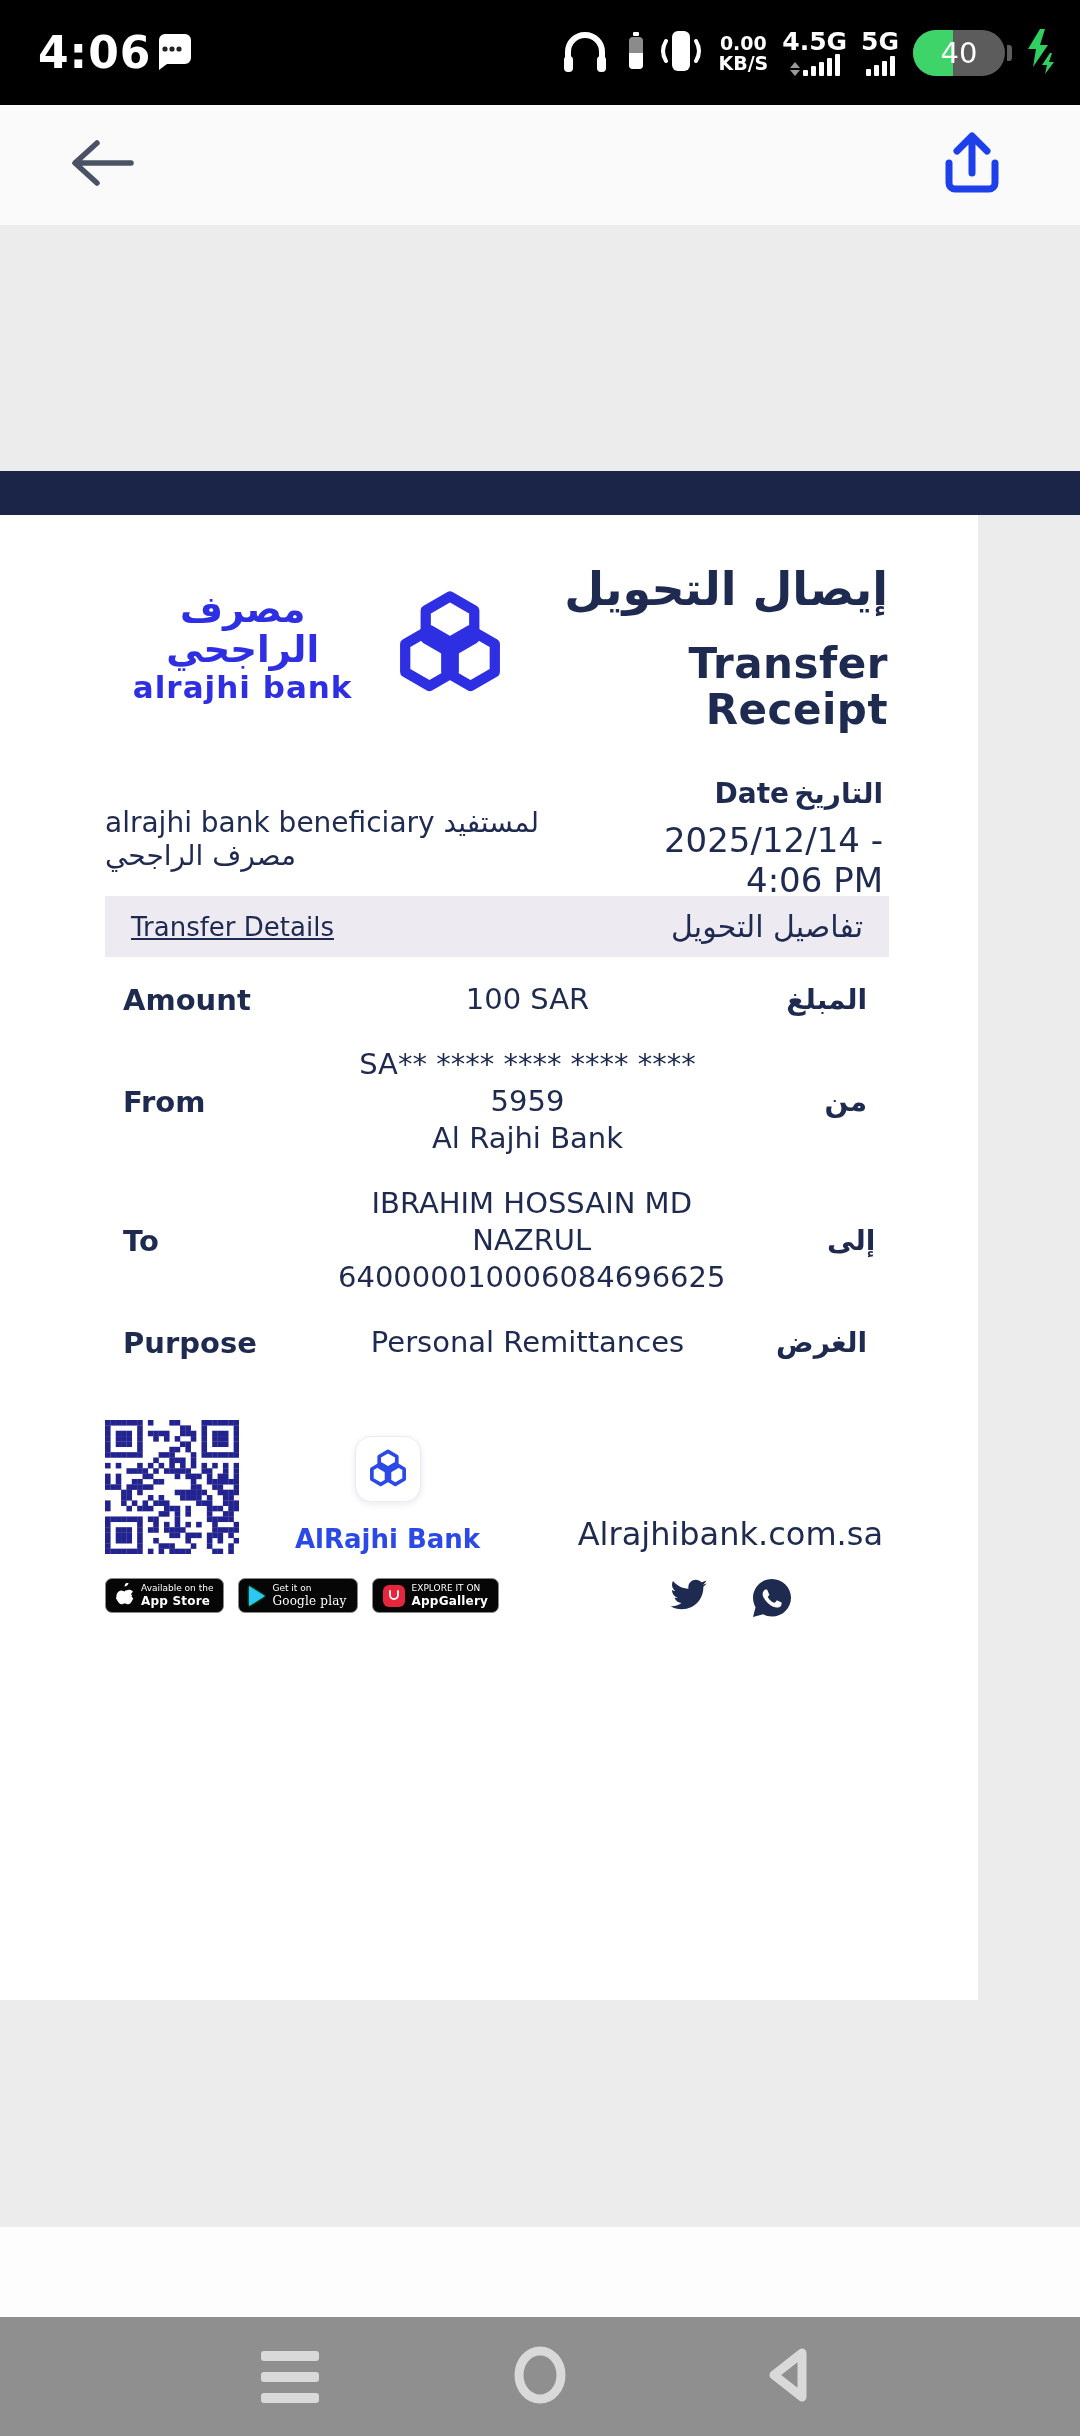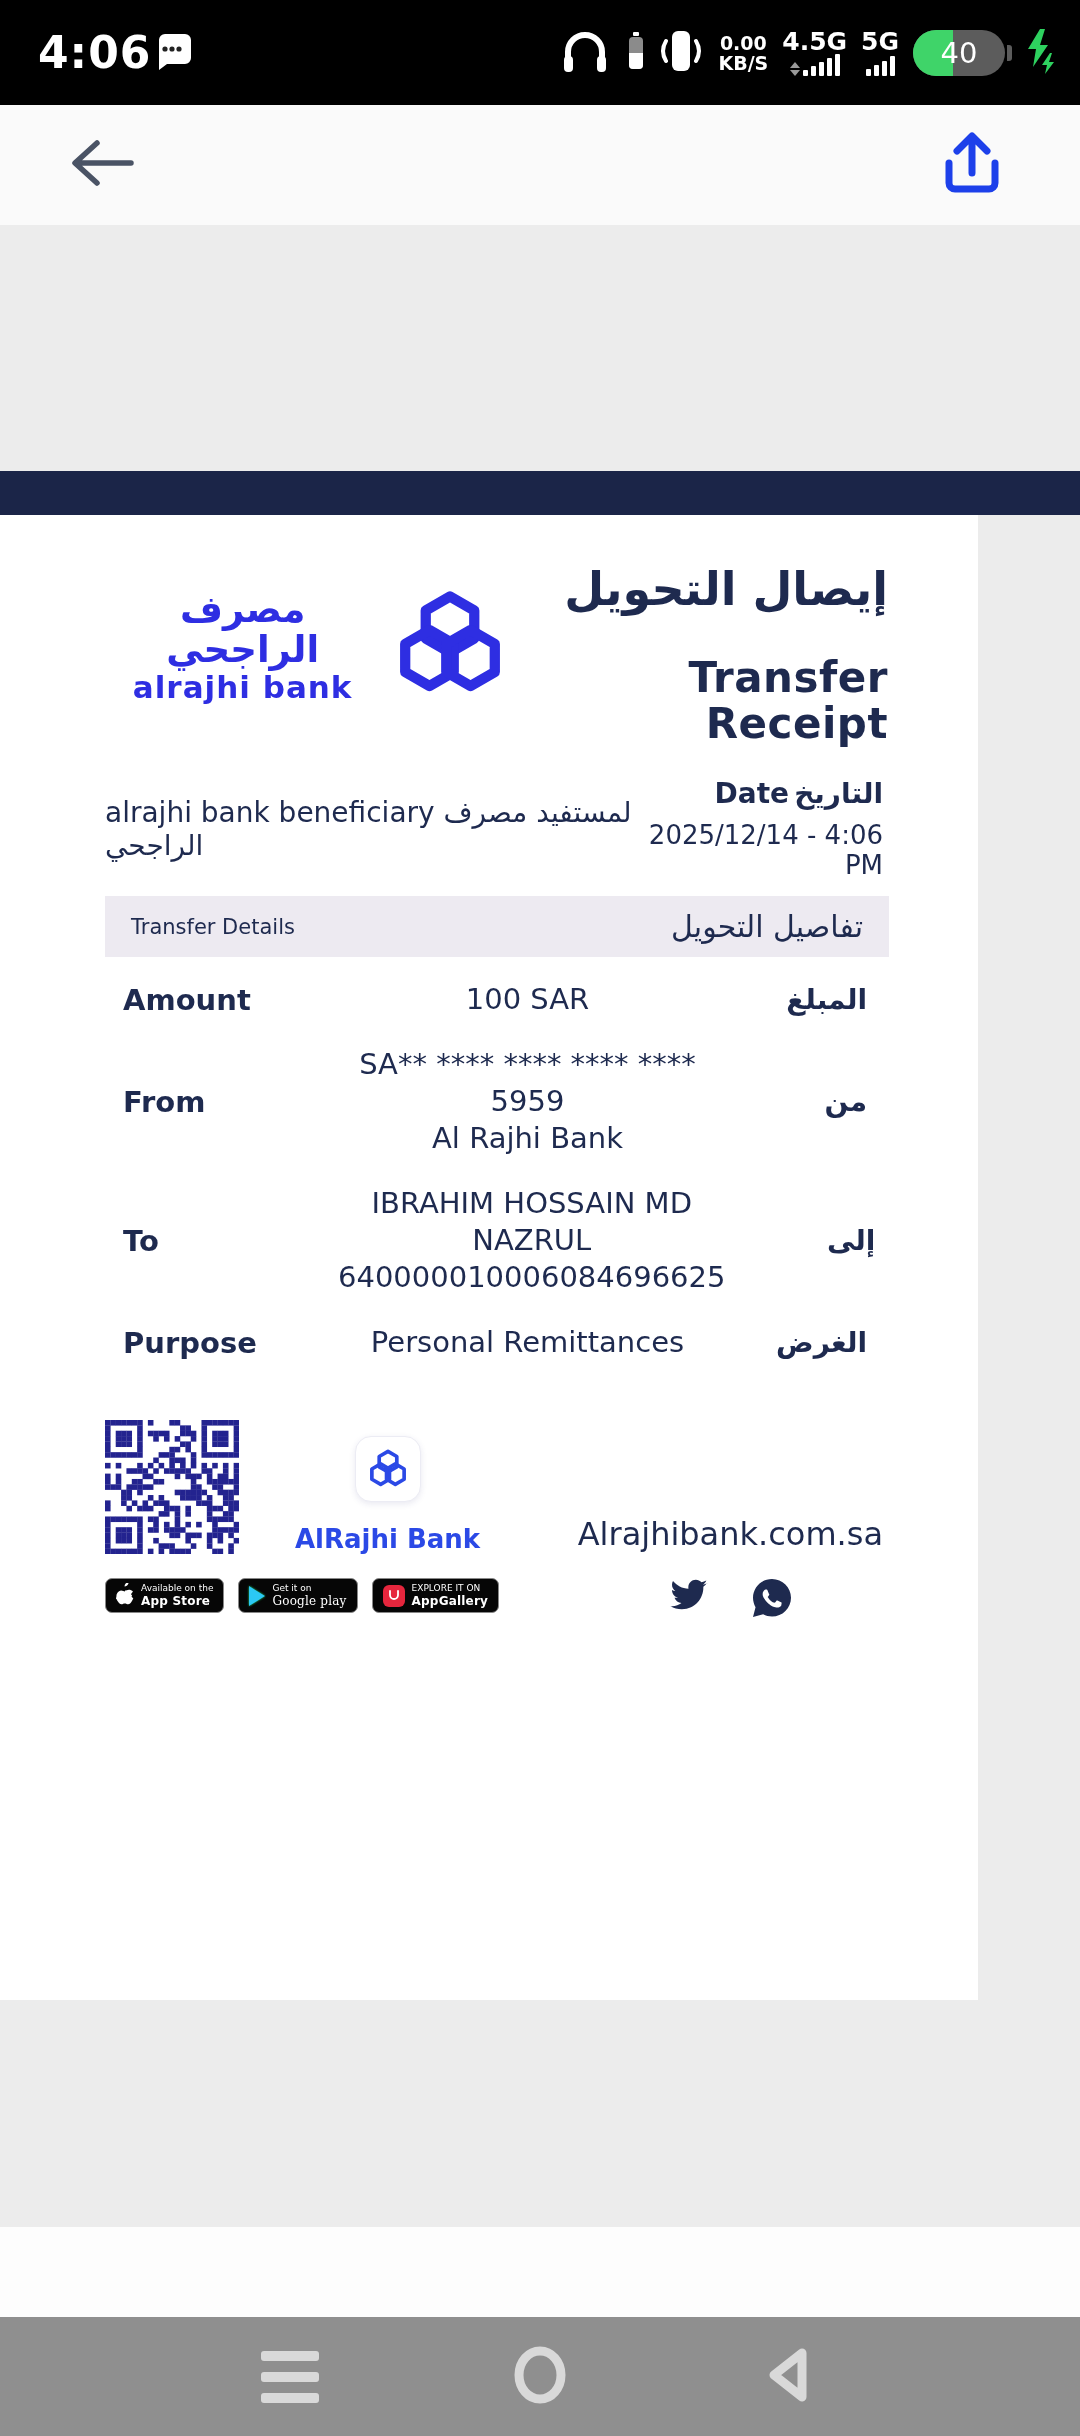--- a/index.html
+++ b/index.html
@@ -38,32 +38,32 @@
   .white-strip { left:0; top:2227px; width:1080px; height:90px; background:#fdfdfd; }
 
   
   .r-header { left:105px; right:90px; top:46px; display:flex; justify-content:space-between; align-items:flex-start; }
   .logo-group { display:flex; align-items:center; gap:14px; margin-top:28px; }
   .logo-text { text-align:center; color:#2e2ee2; }
   .logo-ar { font-size:37px; font-weight:700; line-height:40px; }
   .logo-en { font-size:31px; font-weight:700; line-height:34px; letter-spacing:1px; }
   .titles { text-align:right; }
   .title-ar { font-size:46px; font-weight:700; line-height:56px; }
-  .title-en { font-size:42px; font-weight:800; line-height:46px; margin-top:38px; letter-spacing:0.5px; }
+  .title-en { font-size:42px; font-weight:800; line-height:46px; margin-top:24px; letter-spacing:0.5px; }
 
   
   .r-meta { left:105px; right:95px; top:262px; display:flex; justify-content:space-between; align-items:center; }
   .beneficiary { font-size:28px; }
   .date-block { text-align:right; }
   .date-label { font-size:28px; font-weight:700; }
-  .date-value { font-size:26px; margin-top:10px; font-weight:400; }
+  .date-value { font-size:34px; margin-top:10px; font-weight:400; }
 
   
   .r-band { left:105px; right:89px; top:381px; height:61px; background:#edeaf1; display:flex; align-items:center; justify-content:space-between; padding:0 26px; }
-  .band-en { font-size:21px; }
+  .band-en { font-size:26px;text-decoration:underline; }
   .band-ar { font-size:30px; }
 
   
   .r-rows { left:105px; right:89px; top:452px; }
   .row { display:grid; grid-template-columns:215px 1fr 150px; align-items:center; padding:14px 22px 14px 18px; }
   .row .lbl { font-size:29px; font-weight:700; }
   .row .val { text-align:center; font-size:29px; line-height:37px; }
   .row .ar { text-align:right; font-size:28px; font-weight:700; }
 
   

